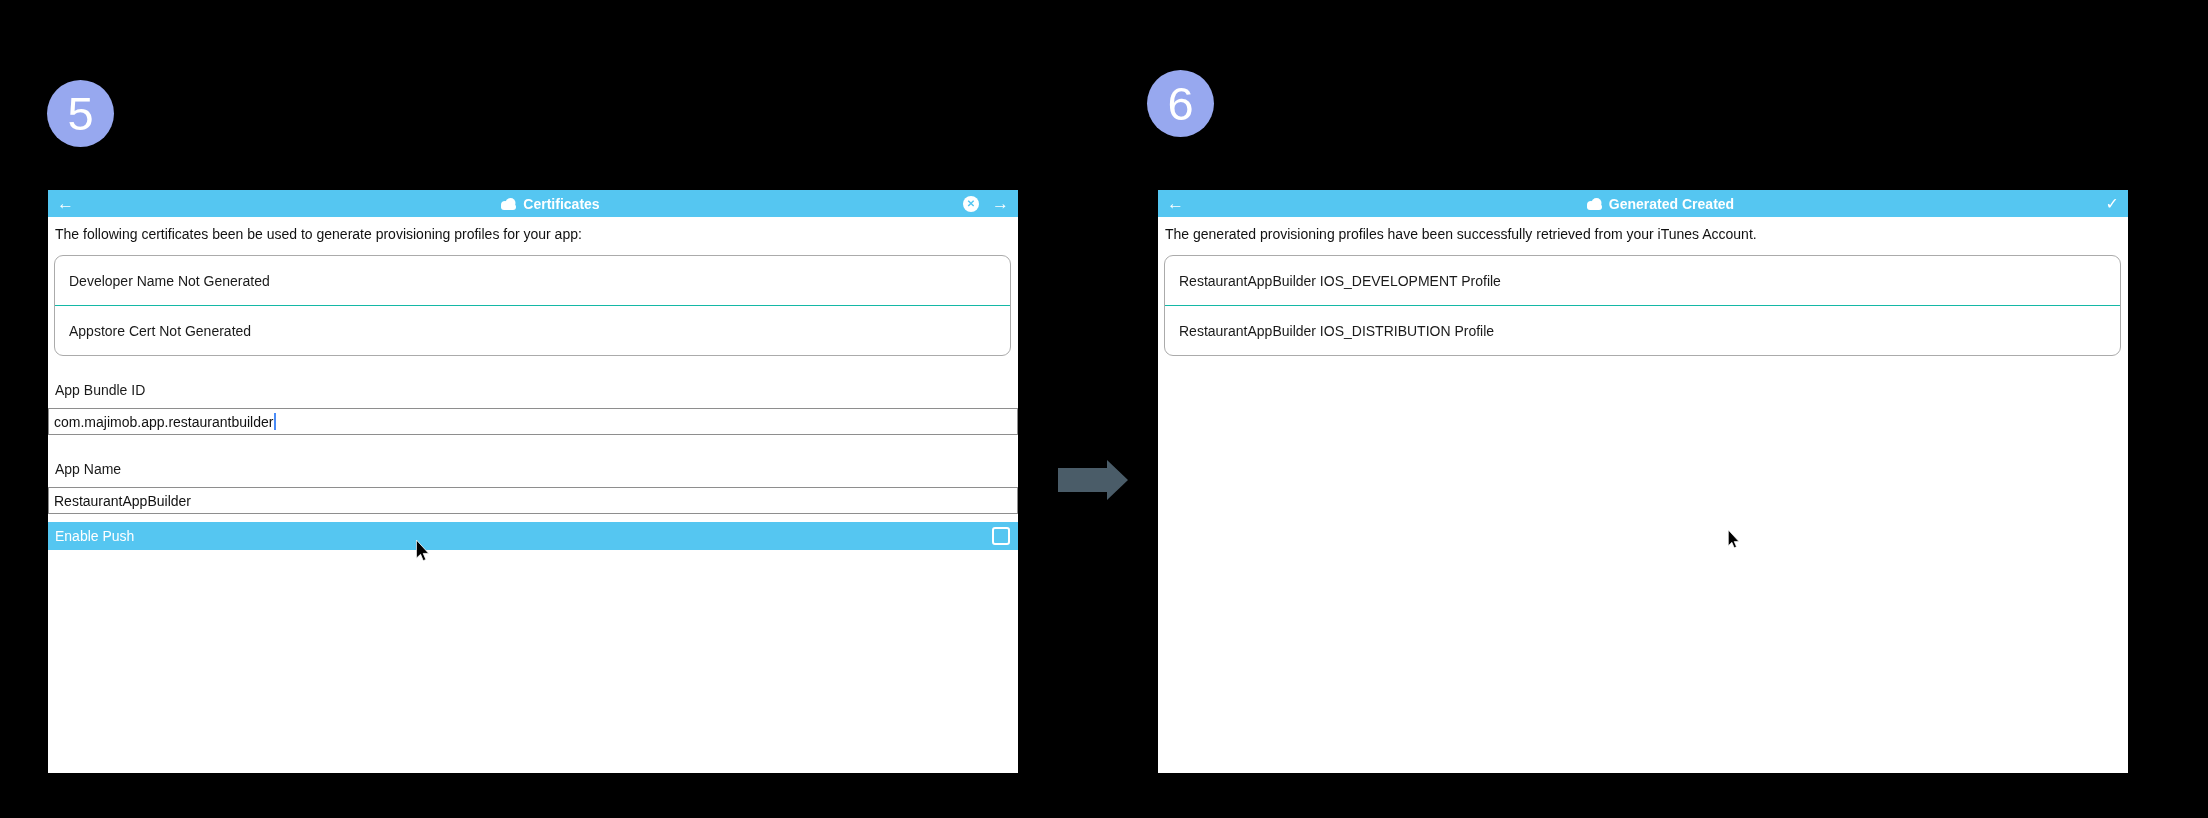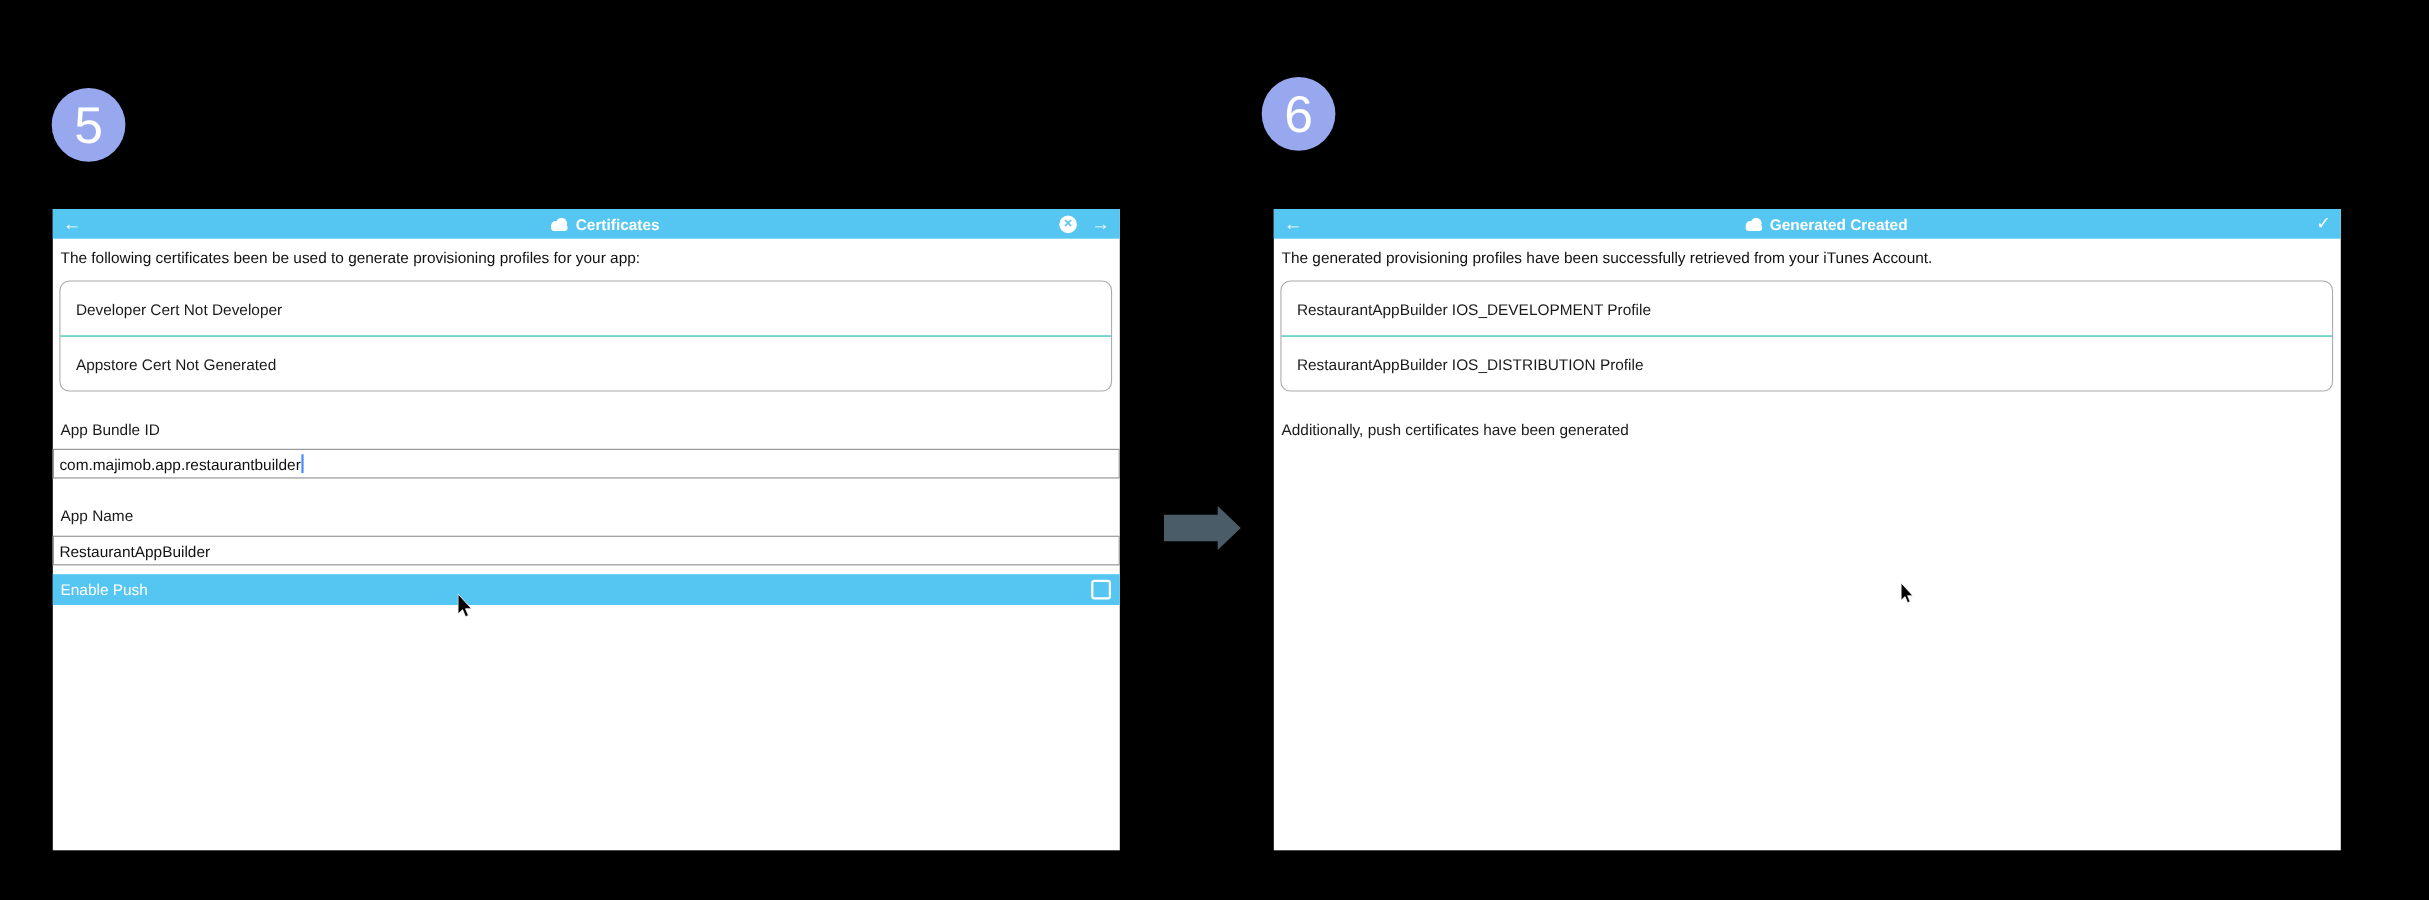--- a/index.html
+++ b/index.html
@@ -94,21 +94,21 @@
       <div class="titlebar-right">
         <span class="cancel-circle">✕</span>
         <span class="nav-arrow">→</span>
       </div>
     </div>
 
     <div class="intro-text">The following certificates been be used to generate provisioning profiles for your app:</div>
 
     <div class="list-box">
       <div class="list-row">
-        <span>Developer Cert Not Developer</span>
+        <span>Developer Name Not Generated</span>
       </div>
       <div class="list-row">
         <span>Appstore Cert Not Generated</span>
       </div>
     </div>
 
     <div class="field-label">App Bundle ID</div>
     <div class="text-input">
       <span>com.majimob.app.restaurantbuilder</span>
       <span class="caret"></span>
@@ -153,21 +153,20 @@
 
     <div class="list-box">
       <div class="list-row">
         <span>RestaurantAppBuilder IOS_DEVELOPMENT Profile</span>
       </div>
       <div class="list-row">
         <span>RestaurantAppBuilder IOS_DISTRIBUTION Profile</span>
       </div>
     </div>
 
-    <div class="note-text">Additionally, push certificates have been generated</div>
   </div>
 
   <div class="cursor" style="left:416px; top:540px;">
     <svg width="14" height="22" viewBox="0 0 12 20">
       <path d="M0 0 L0 16.5 L3.8 13 L6.2 18.8 L8.6 17.7 L6.2 12.2 L11.2 12.2 Z" fill="#000" stroke="#fff" stroke-width="0.7"></path>
     </svg>
   </div>
   <div class="cursor" style="left:1728px; top:530px;">
     <svg width="12" height="19" viewBox="0 0 12 20">
       <path d="M0 0 L0 16.5 L3.8 13 L6.2 18.8 L8.6 17.7 L6.2 12.2 L11.2 12.2 Z" fill="#000" stroke="#fff" stroke-width="0.7"></path>

